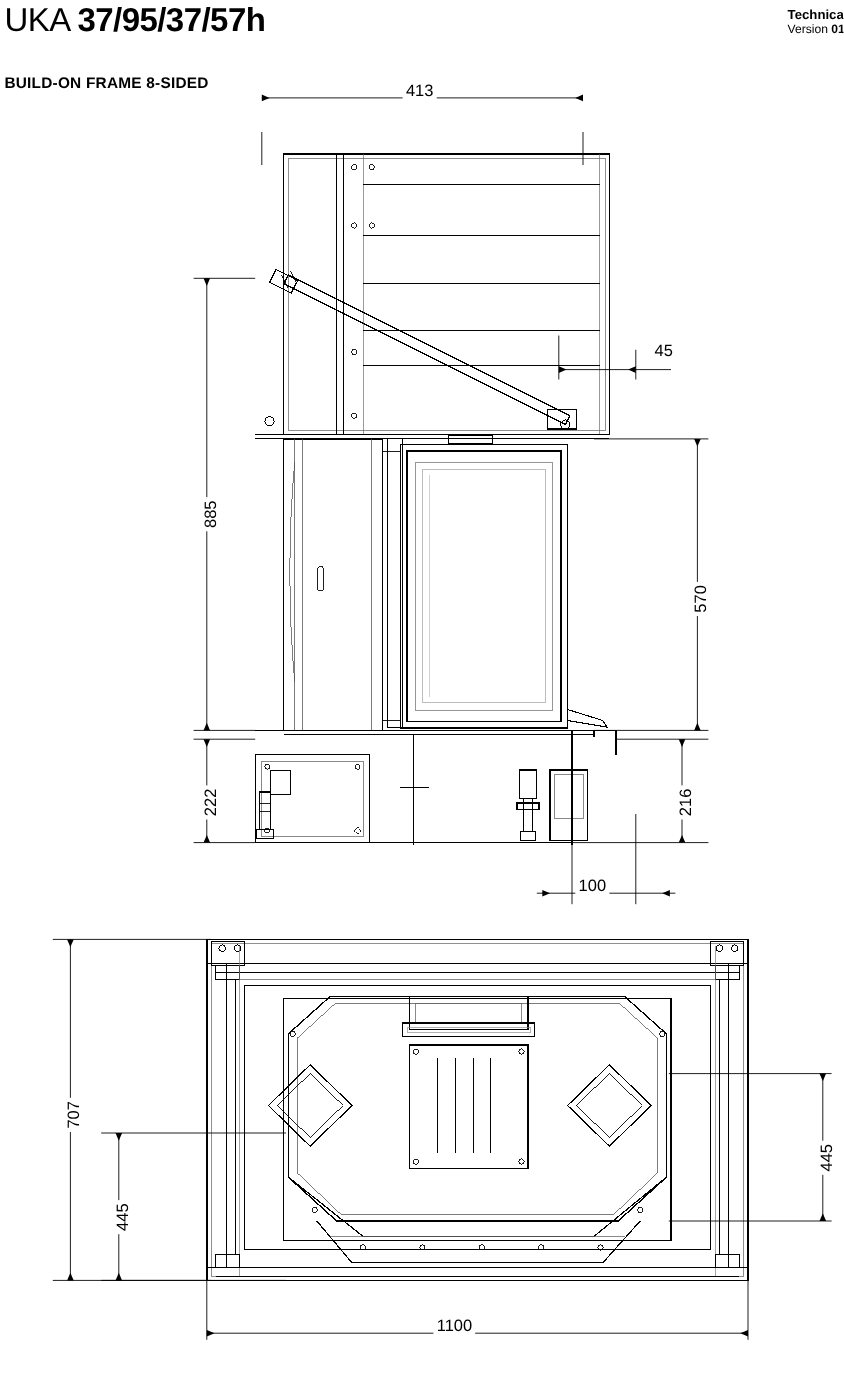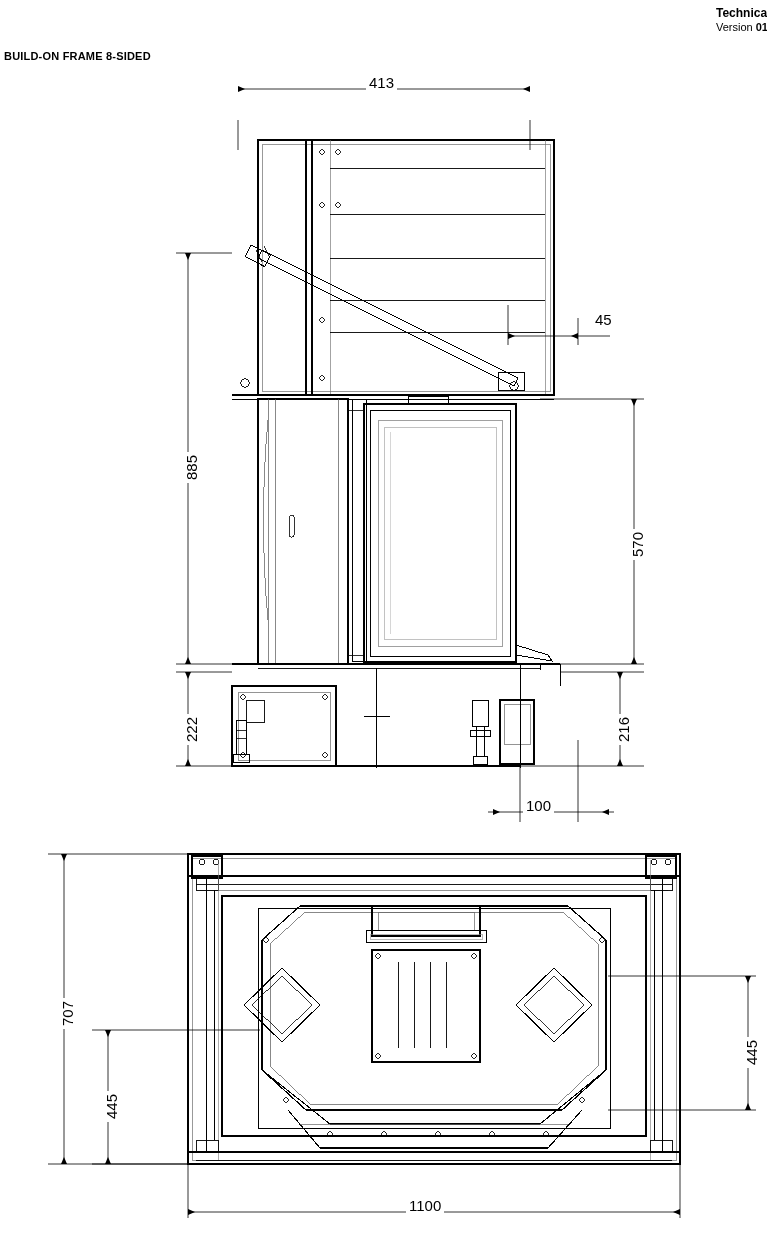--- a/index.html
+++ b/index.html
@@ -43,22 +43,22 @@
   }
   .tech-block .tech-line2 {
     font-size: 11px;
     font-weight: 400;
     white-space: nowrap;
   }
   .tech-block .tech-line2 b { font-weight: 700; }
   .subtitle {
     position: absolute;
     left: 4px;
-    top: 50px;
-    font-size: 11px;
+    top: 67px;
+    font-size: 14px;
     font-weight: 700;
     letter-spacing: 0.2px;
     white-space: nowrap;
   }
 
   .dimtext {
     position: absolute;
     font-size: 15px;
     font-weight: 400;
     color: #000;
@@ -89,20 +89,23 @@
     height: 1249px;
     pointer-events: none;
   }
   svg { display: block; }
 </style>
 </head>
 <body>
 
 <div id="sheet">
 
+  <div class="title">
+    <span class="light">UKA </span><span class="bold">37/95/37/57h</span>
+  </div>
 
   <div class="tech-block">
     <div class="tech-line1">Technical</div>
     <div class="tech-line2"><span>Version </span><b>01/</b></div>
   </div>
 
   <div class="subtitle">BUILD-ON FRAME 8-SIDED</div>
 
   <svg id="view-side" width="767" height="1249" viewBox="0 0 767 1249">
     <g fill="none" stroke="#000" stroke-width="1" shape-rendering="crispEdges">
@@ -359,15 +362,15 @@
   <div class="arr down" style="left:105px; top:1030px;"></div>
   <div class="arr up" style="left:105px; top:1157px;"></div>
   <div class="dimtext vert" style="left:103px; top:1122px;">445</div>
 
   <div class="arr down" style="left:745px; top:976px;"></div>
   <div class="arr up" style="left:745px; top:1103px;"></div>
   <div class="dimtext vert" style="left:743px; top:1068px;">445</div>
 
   <div class="arr right" style="left:188px; top:1209px;"></div>
   <div class="arr left" style="left:673px; top:1209px;"></div>
-  <div class="dimtext" style="left:406px; top:1197px;">1100</div>
+  <div class="dimtext" style="left:394px; top:1197px;">1100</div>
 
 </div>
 
 </body></html>

